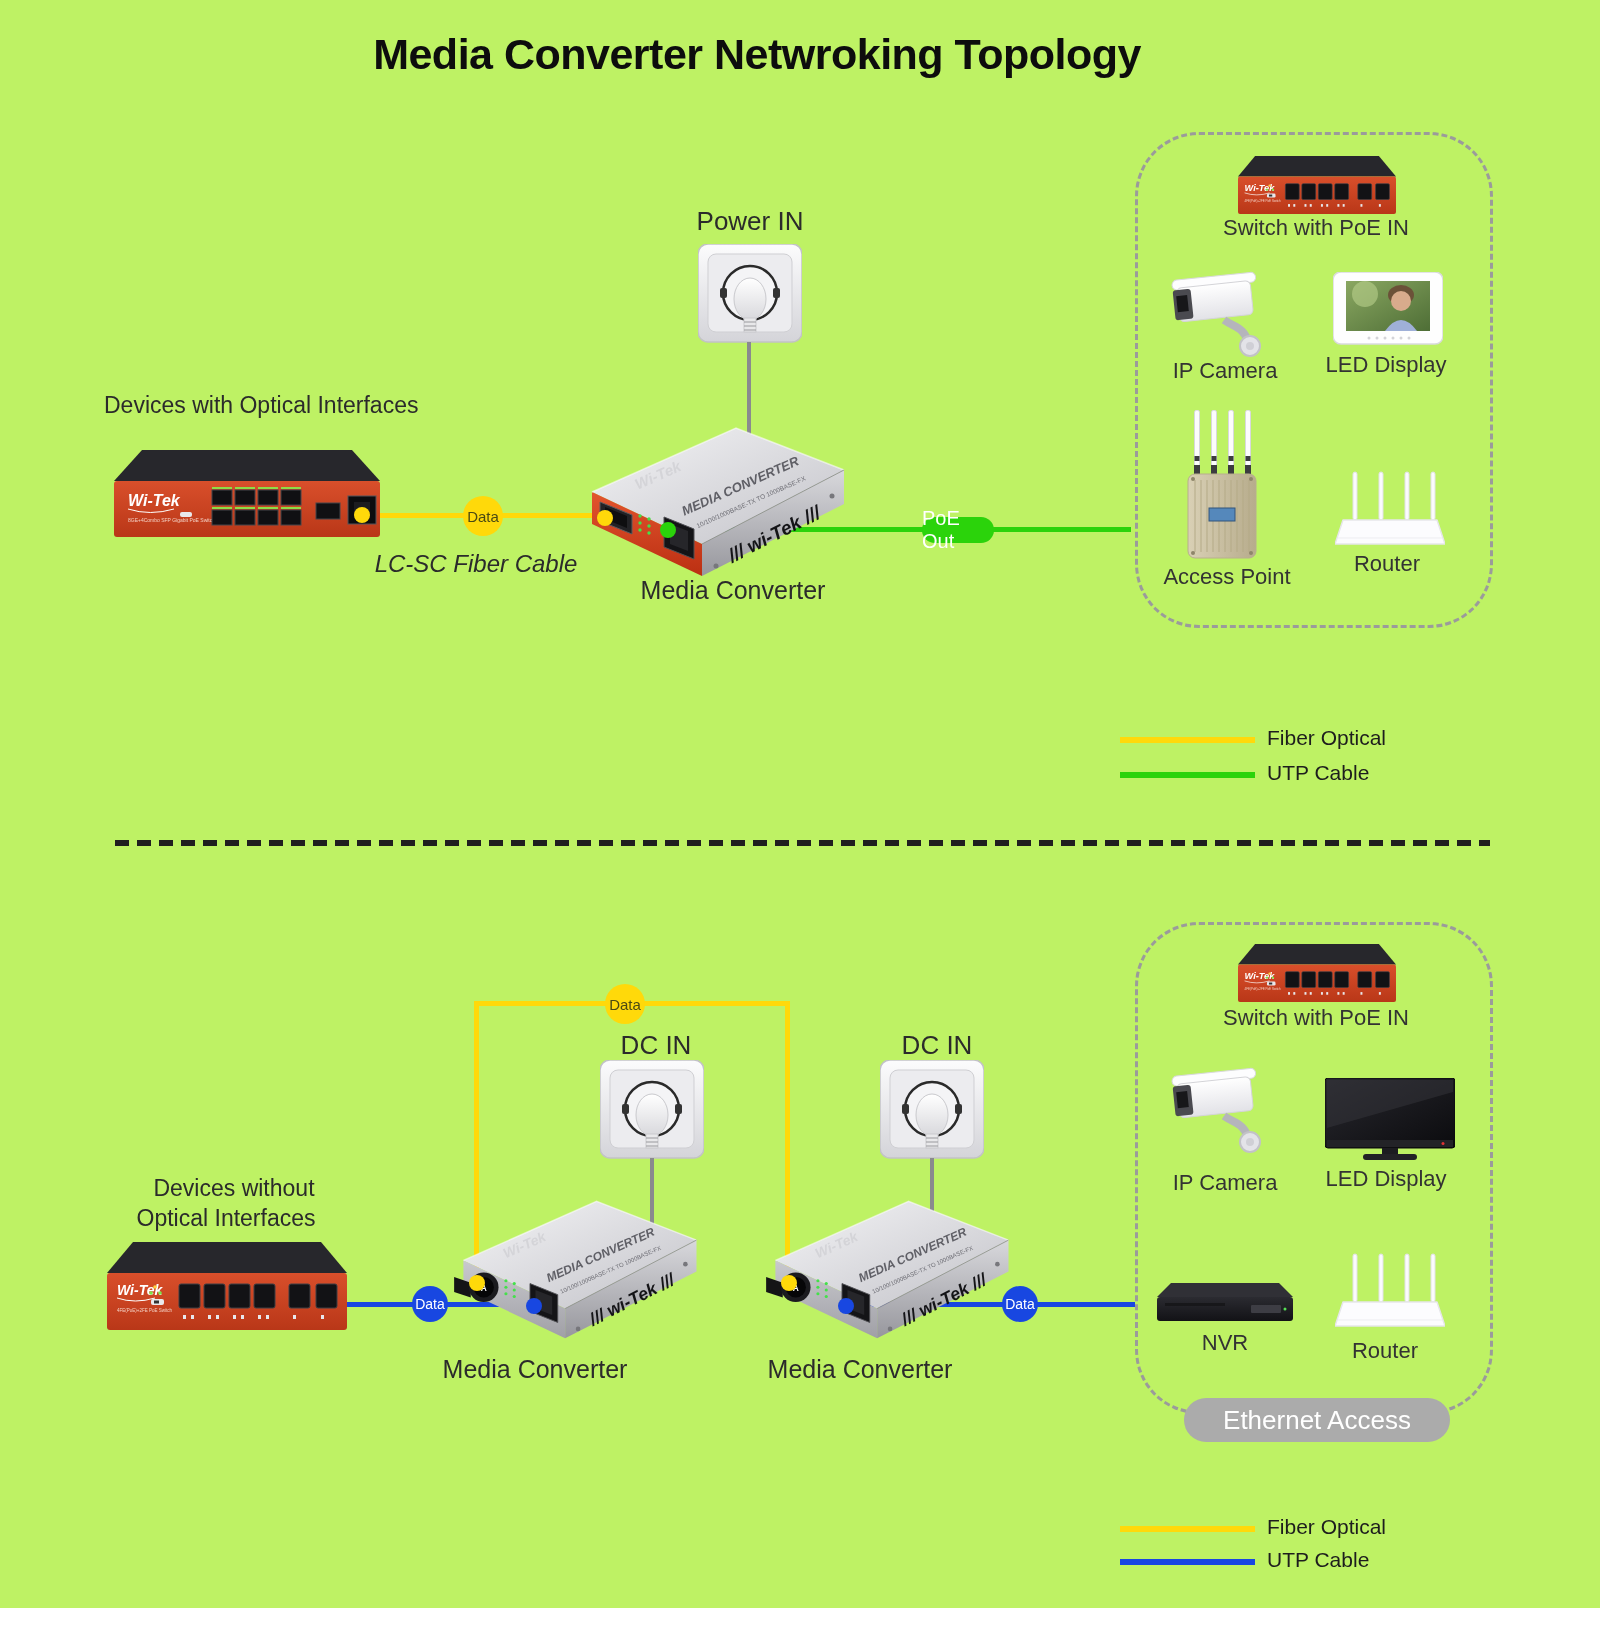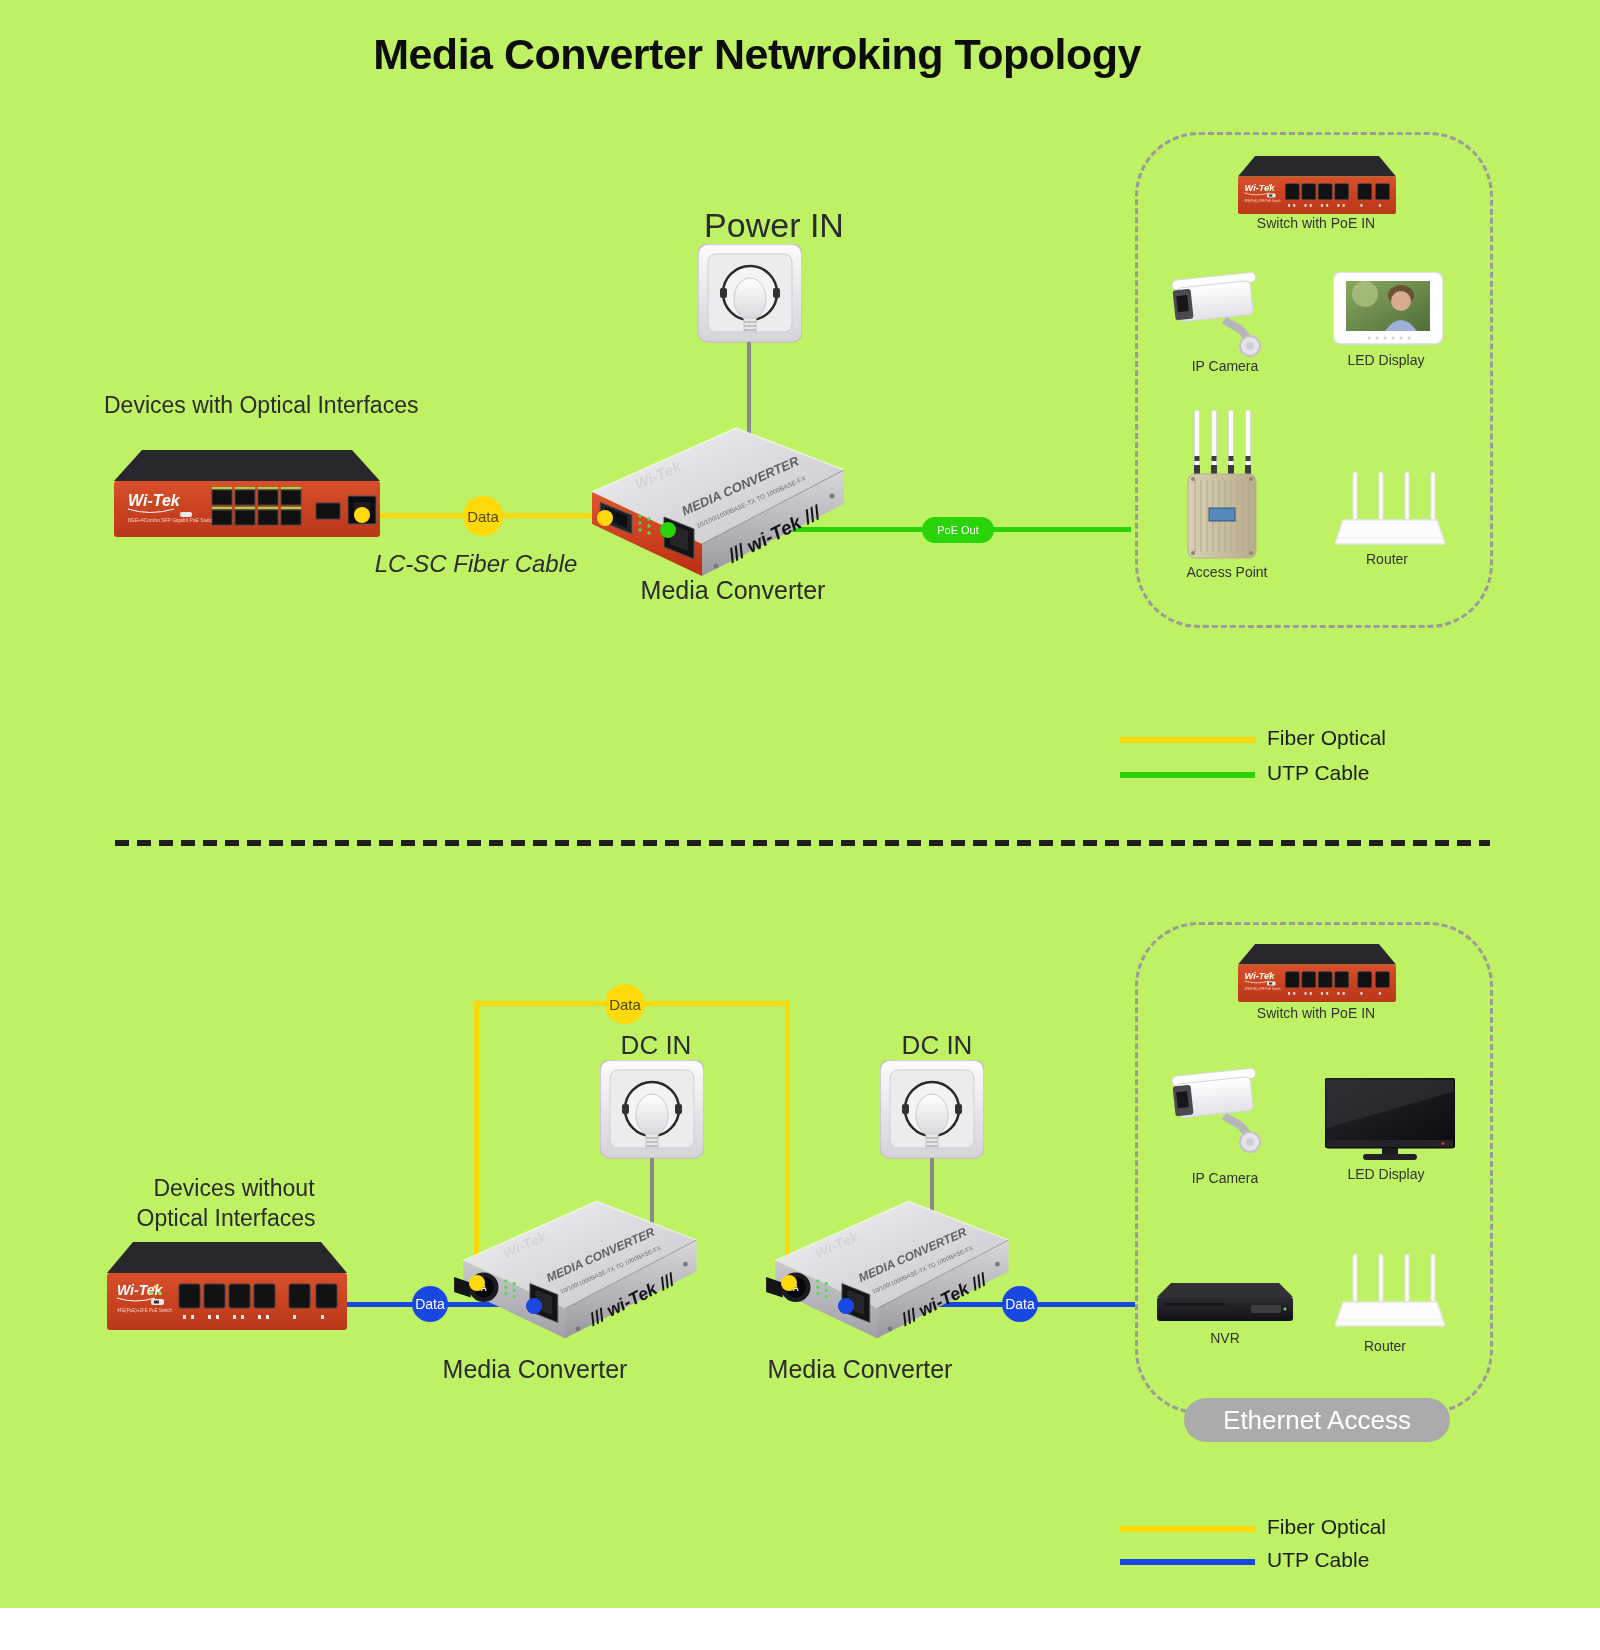--- a/index.html
+++ b/index.html
@@ -2,30 +2,30 @@
 <html><head>
 <meta charset="utf-8">
 <style>
   html,body{margin:0;padding:0;background:#fff;}
   body{width:1600px;height:1650px;font-family:"Liberation Sans","DejaVu Sans",sans-serif;}
   #canvas{position:relative;width:1600px;height:1608px;background:#bef264;overflow:hidden;}
   .abs{position:absolute;}
   .ctr{transform:translateX(-50%);white-space:nowrap;}
   .title{font-size:43px;font-weight:700;color:#0d0d0d;letter-spacing:-0.5px;}
   .lbl{font-size:23px;color:#2b2b2b;}
-  .lbl-sm{font-size:14px;color:#333;}
+  .lbl-sm{font-size:22px;color:#333;}
   .line{position:absolute;}
   .fiber{background:#FFD90A;}
   .utpg{background:#2BD30B;}
   .utpb{background:#1847E1;}
   .dot{position:absolute;border-radius:50%;}
   .data-dot{position:absolute;border-radius:50%;display:flex;align-items:center;justify-content:center;font-size:15px;}
   .data-y{background:#FFD90A;color:#4a4a14;}
   .data-b{background:#1847E1;color:#fff;}
-  .pill{position:absolute;border-radius:13px;display:flex;align-items:center;justify-content:center;font-size:11px;color:#fff;background:#2BD30B;}
+  .pill{position:absolute;border-radius:13px;display:flex;align-items:center;justify-content:center;font-size:20px;color:#fff;background:#2BD30B;}
   .dashed-box{position:absolute;border:3px dashed #9b9b9b;border-radius:64px;}
   .badge{position:absolute;background:#ABABAB;color:#fff;border-radius:22px;display:flex;align-items:center;justify-content:center;font-size:26px;}
   .divider{position:absolute;height:6px;background:repeating-linear-gradient(90deg,#1f1f1f 0 14px,transparent 14px 22px);}
   .cord{position:absolute;background:#8a8a8e;}
   .legend-label{font-size:21px;color:#1d1d1d;}
   svg.dev{position:absolute;overflow:visible;}
 </style>
 </head>
 <body>
 
@@ -307,21 +307,21 @@
         <rect x="2" y="20" width="136" height="24" rx="3" fill="url(#gNvr)"></rect>
         <rect x="10" y="26" width="60" height="3" fill="#17171a"></rect>
         <rect x="96" y="28" width="30" height="8" rx="1" fill="#3d3d44"></rect>
         <circle cx="130" cy="32" r="1.5" fill="#56e056"></circle>
       </symbol>
     </defs>
   </svg>
 
   <div class="abs ctr title" style="left:757px;top:30px;">Media Converter Netwroking Topology</div>
 
-  <div class="abs ctr lbl" style="left:750px;top:206px;font-size:34px;margin-left:24px;">Power IN</div>
+  <div class="abs ctr lbl" style="left:750px;top:206px;font-size:26px;">Power IN</div>
   <svg class="dev" style="left:698px;top:244px;width:104px;height:118px;">
       <use href="#outlet" xlink:href="#outlet"></use>
     </svg>
   <div class="cord" style="left:747px;top:342px;width:4px;height:92px;"></div>
 
   <div class="abs lbl" style="left:104px;top:392px;">Devices with Optical Interfaces</div>
 
   <div class="line fiber" style="left:345px;top:513px;width:262px;height:5px;"></div>
   <svg class="dev" style="left:112px;top:450px;width:270px;height:88px;">
       <use href="#sw8" xlink:href="#sw8"></use>

